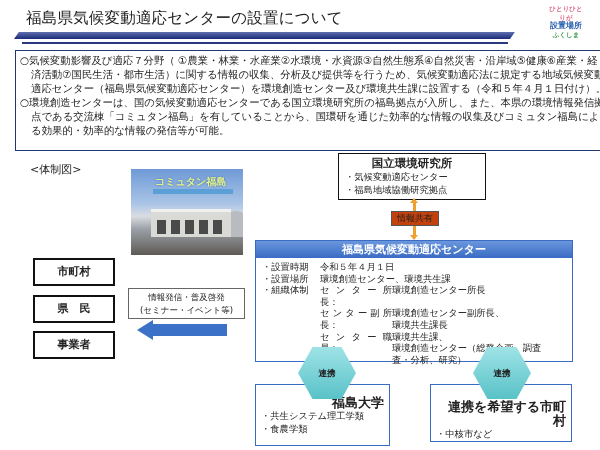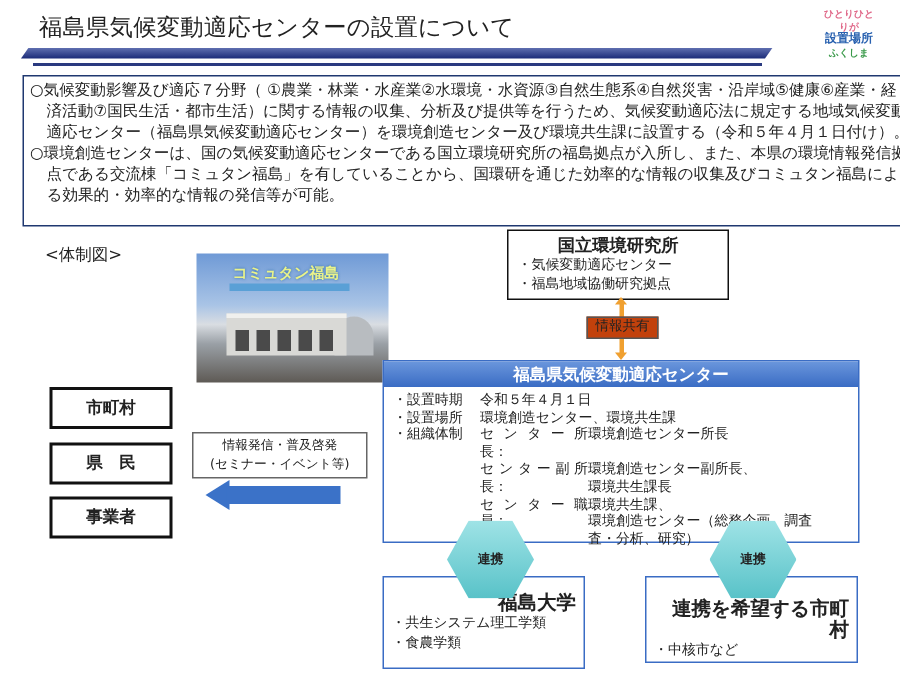--- a/index.html
+++ b/index.html
@@ -26,21 +26,21 @@
     left: 22px; top: 42px; width: 486px; height: 1.5px; background: #2a3a80;
   }
   .intro {
     left: 15px; top: 50px; width: 600px; height: 101px;
     border: 1.5px solid #1f3870; background: #fff;
     padding: 2px 6px 2px 4px; font-size: 10.4px; line-height: 14px; color: #222;
   }
   .intro p { text-indent: -11px; padding-left: 11px; }
   .taisei { left: 30px; top: 162px; font-size: 11px; }
   .photo {
-    left: 131px; top: 169px; width: 128px; height: 86px;
+    left: 131px; top: 169px; width: 112px; height: 86px;
     background: linear-gradient(to bottom, #6f9ad6 0%, #a9c4e6 40%, #d9dde2 55%, #9aa0a6 70%, #5e5a55 100%);
     overflow: hidden;
   }
   .photo .bldg {
     position: absolute; left: 20px; top: 40px; width: 80px; height: 28px;
     background: #d9d9d6; border-top: 3px solid #f0f0ee;
   }
   .photo .bldg i {
     position: absolute; top: 8px; width: 9px; height: 14px; background: #4a4a4a;
   }

